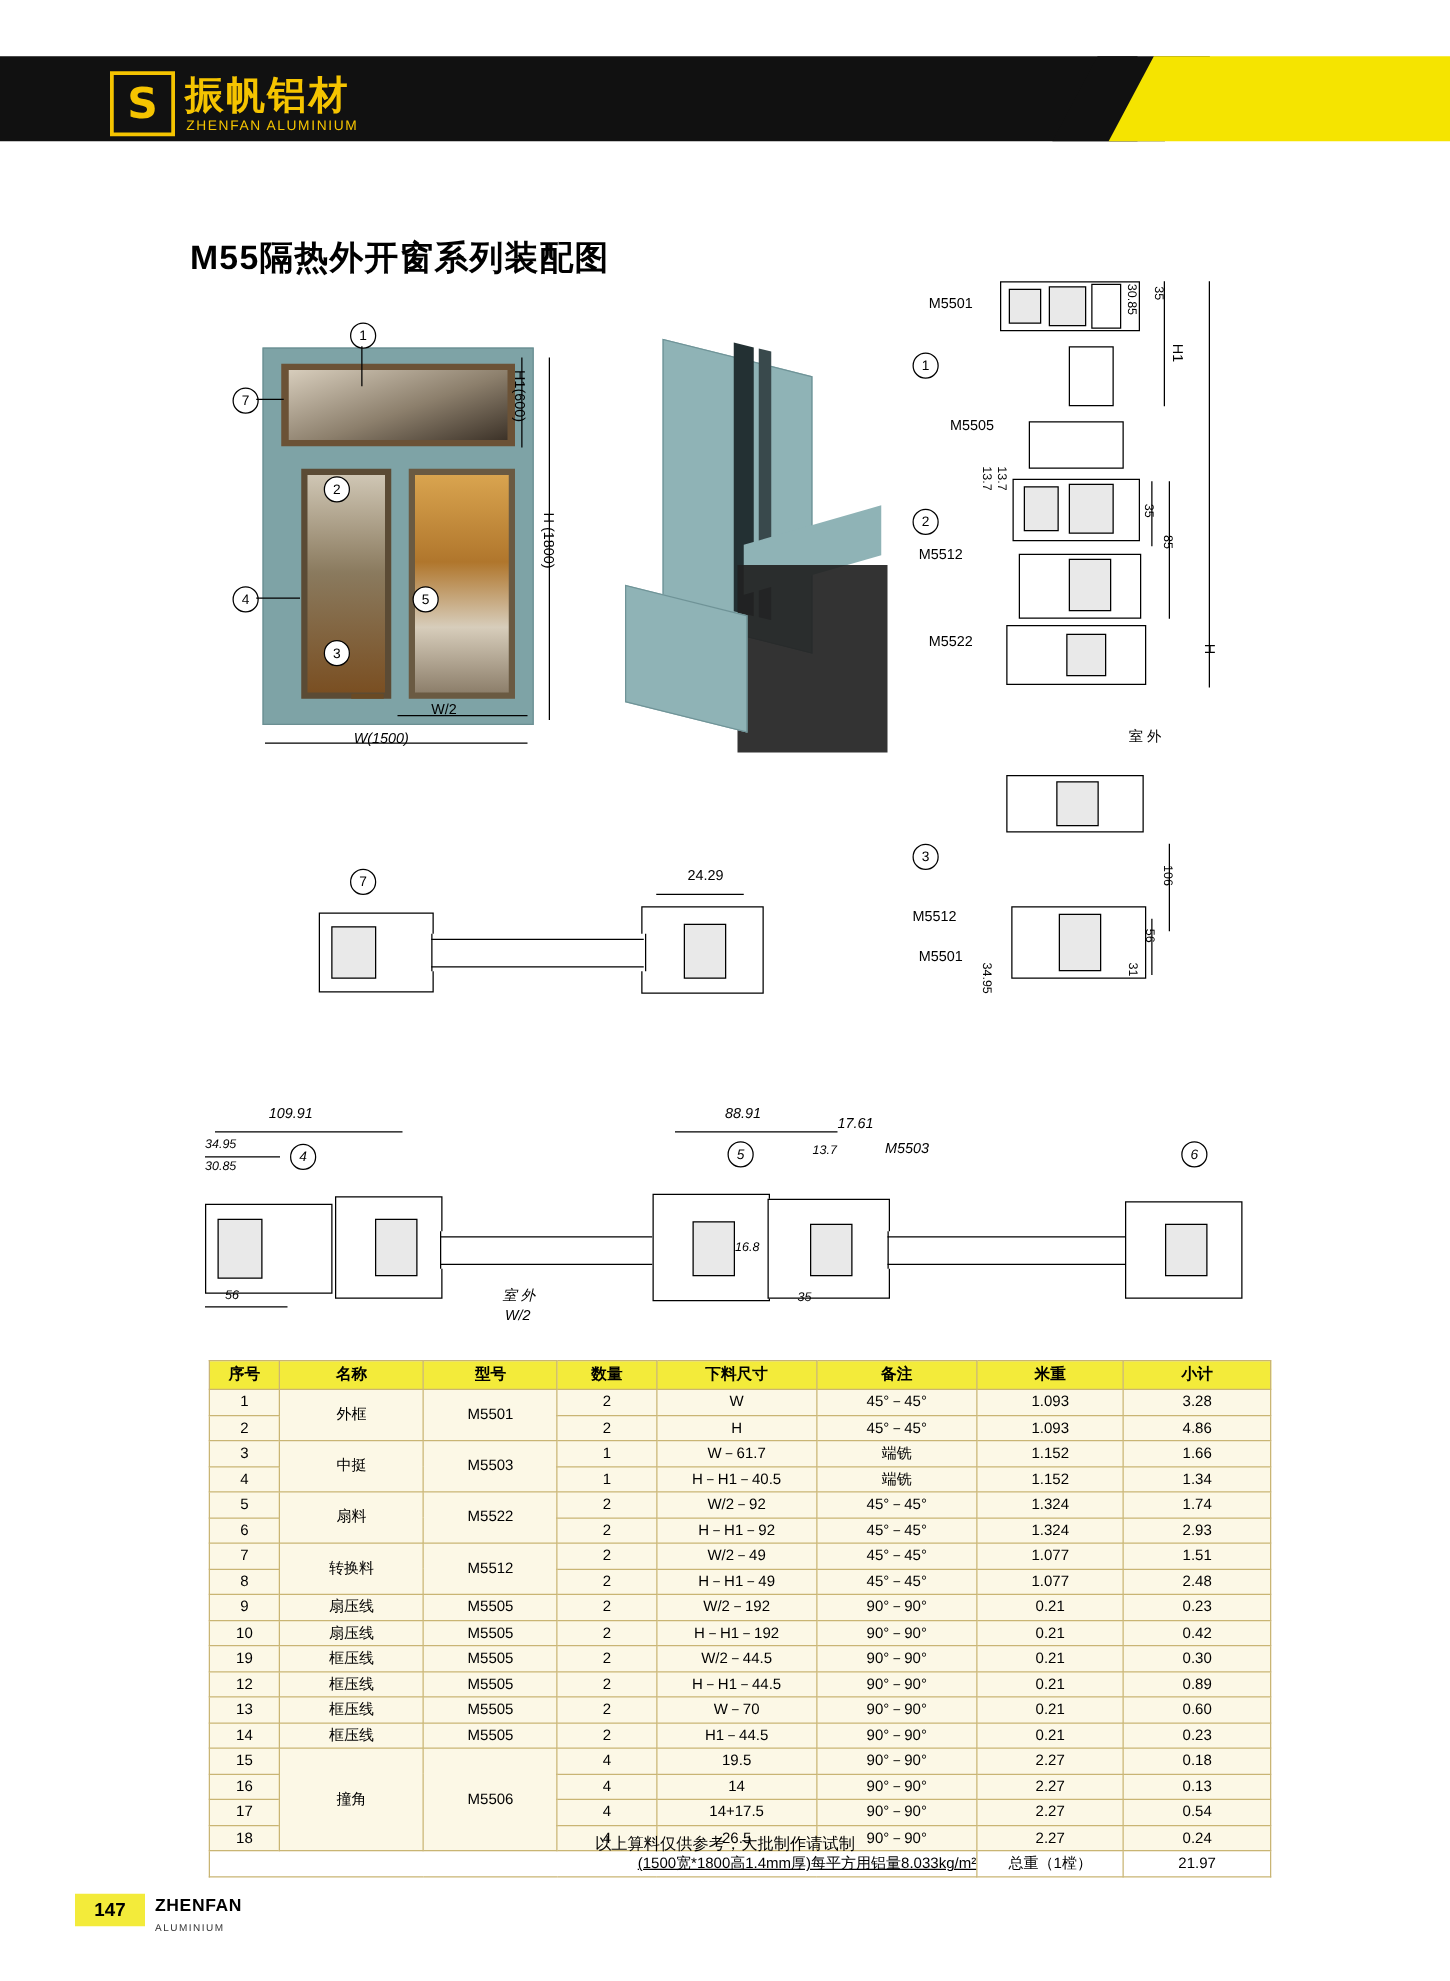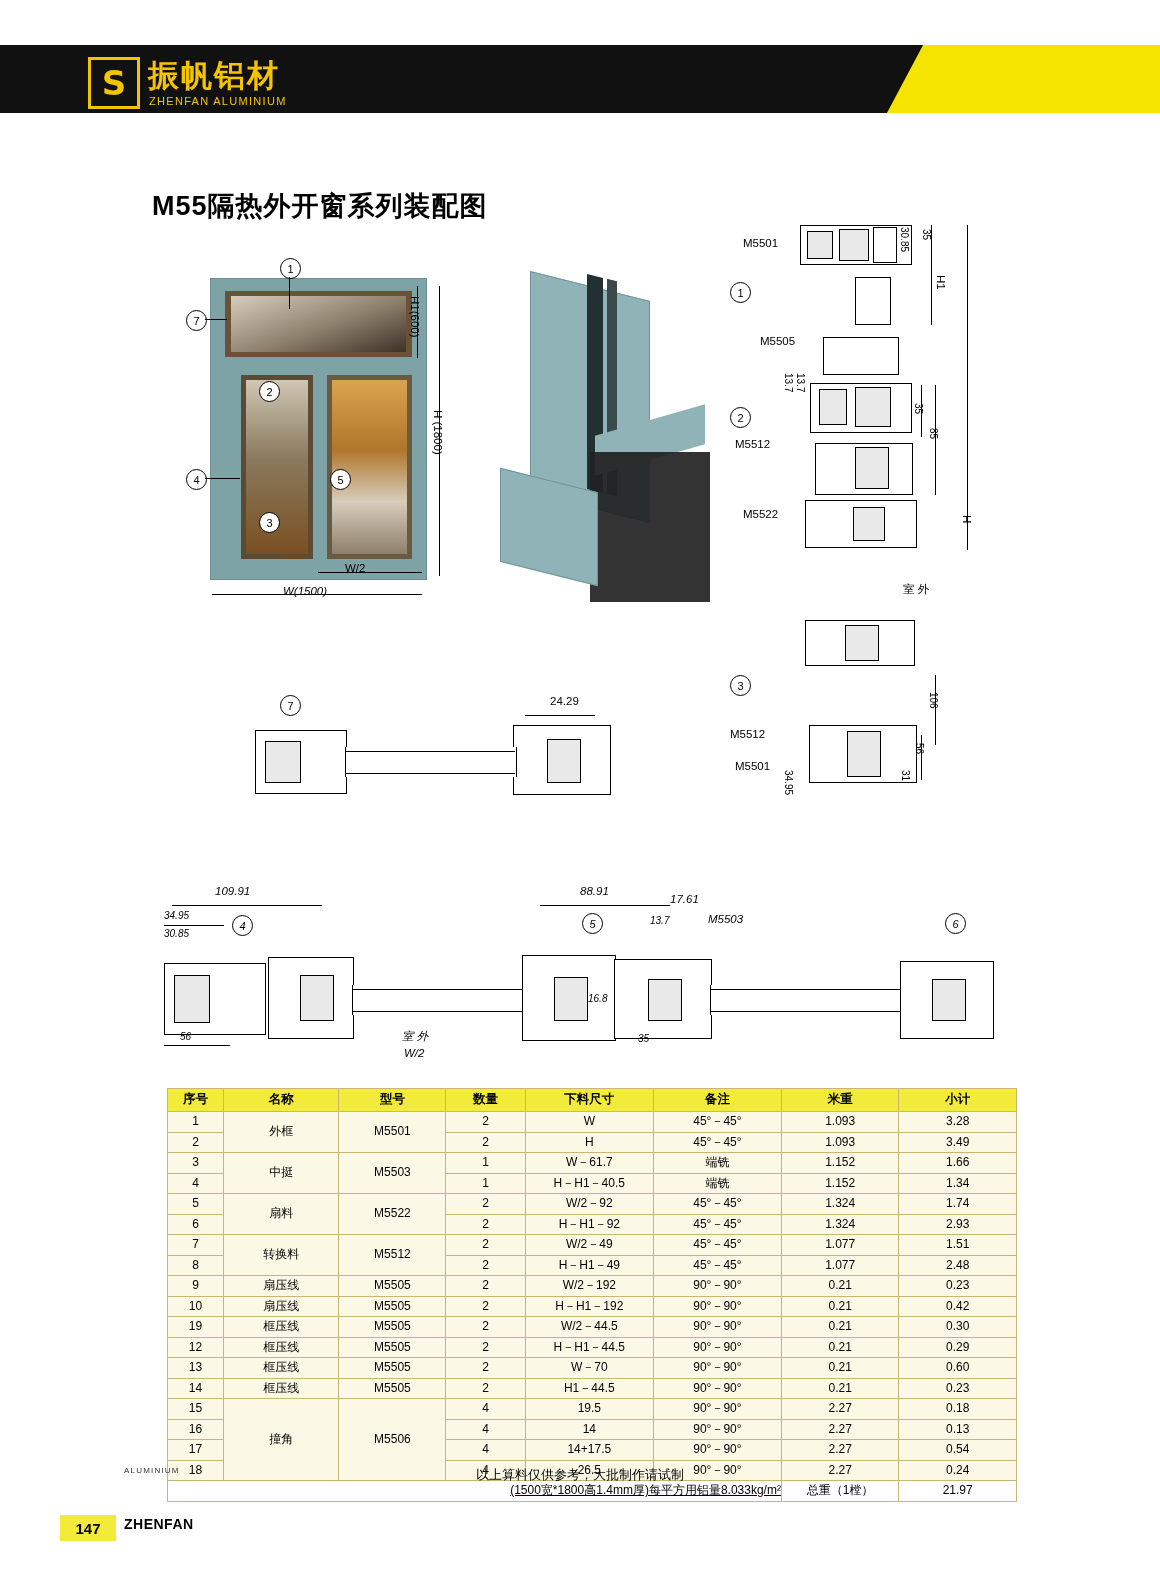--- a/index.html
+++ b/index.html
@@ -115,21 +115,21 @@
   .table-caption{
     position:absolute;left:0;top:1466px;width:1160px;text-align:center;font-size:13px;
   }
 
   
   .footer-badge{
     position:absolute;left:60px;top:1515px;width:56px;height:26px;background:#f3eb3a;
     display:flex;align-items:center;justify-content:center;font-size:15px;font-weight:bold;
   }
   .footer-brand{position:absolute;left:124px;top:1516px;font-size:14px;font-weight:bold;letter-spacing:.5px;}
-  .footer-brand-sub{position:absolute;left:124px;top:1466px;font-size:8px;letter-spacing:1.2px;color:#333;}
+  .footer-brand-sub{position:absolute;left:124px;top:1538px;font-size:8px;letter-spacing:1.2px;color:#333;}
 
   
   .draw{position:absolute;}
   .pf{position:absolute;border:1px solid #000;background:#fff;}
   .pf-f{position:absolute;border:1px solid #000;background:#e9e9e9;}
   .glass{position:absolute;border-left:1px solid #000;border-right:1px solid #000;background:#fff;}
 </style>
 </head>
 <body>
 
@@ -319,21 +319,21 @@
           <td class="col-note">45°－45°</td>
           <td class="col-weight">1.093</td>
           <td class="col-sub">3.28</td>
         </tr>
         <tr>
           <td class="col-sn">2</td>
           <td class="col-qty">2</td>
           <td class="col-size">H</td>
           <td class="col-note">45°－45°</td>
           <td class="col-weight">1.093</td>
-          <td class="col-sub">3.49</td>
+          <td class="col-sub">4.86</td>
         </tr>
         <tr>
           <td class="col-sn">3</td>
           <td class="col-name" rowspan="2">中挺</td>
           <td class="col-model" rowspan="2">M5503</td>
           <td class="col-qty">1</td>
           <td class="col-size">W－61.7</td>
           <td class="col-note">端铣</td>
           <td class="col-weight">1.152</td>
           <td class="col-sub">1.66</td>
@@ -413,21 +413,21 @@
           <td class="col-sub">0.30</td>
         </tr>
         <tr>
           <td class="col-sn">12</td>
           <td class="col-name">框压线</td>
           <td class="col-model">M5505</td>
           <td class="col-qty">2</td>
           <td class="col-size">H－H1－44.5</td>
           <td class="col-note">90°－90°</td>
           <td class="col-weight">0.21</td>
-          <td class="col-sub">0.29</td>
+          <td class="col-sub">0.89</td>
         </tr>
         <tr>
           <td class="col-sn">13</td>
           <td class="col-name">框压线</td>
           <td class="col-model">M5505</td>
           <td class="col-qty">2</td>
           <td class="col-size">W－70</td>
           <td class="col-note">90°－90°</td>
           <td class="col-weight">0.21</td>
           <td class="col-sub">0.60</td>

